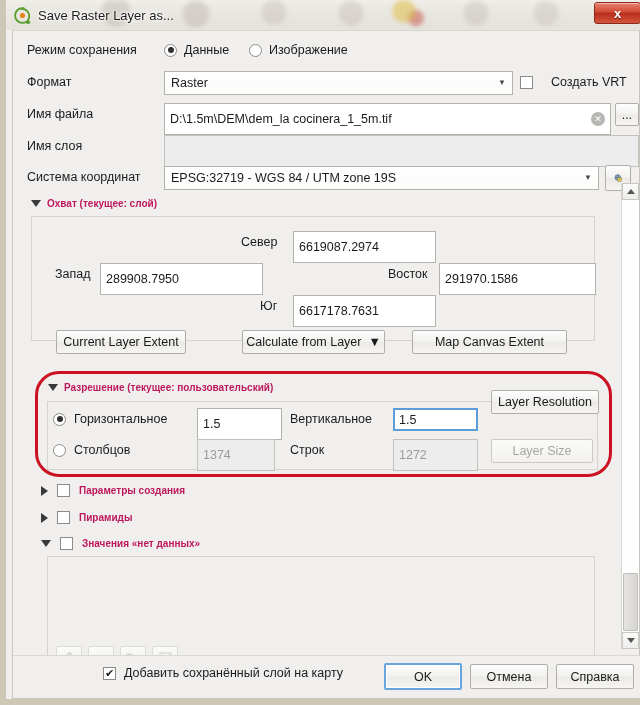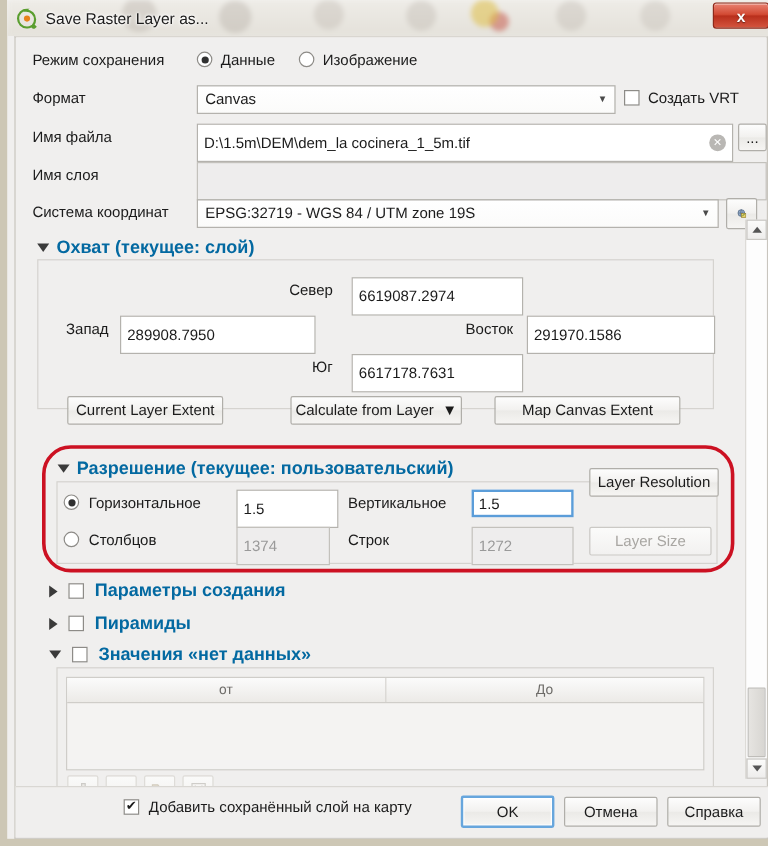--- a/index.html
+++ b/index.html
@@ -68,21 +68,21 @@
 
   
   #content {
     position: absolute; left: 6px; top: 30px;
     width: 628px; height: 669px;
     background: #f0efee;
     border: 1px solid #c8c5be;
     border-top: 1px solid #d9d6d0;
   }
 
-  .row { position: absolute; display: flex; }
+  .row { position: absolute; display: flex; align-items: center; }
   .lbl { color: #1b1b1b; font-size: 12.5px; white-space: nowrap; }
 
   
   .field {
     background: #ffffff;
     border: 1px solid #b4b2ad;
     height: 23px;
     display: flex; align-items: center;
     padding: 15px 5px;
     color: #1b1b1b; font-size: 12.5px;
@@ -127,21 +127,21 @@
     border: 1px solid #8d8b87; background: #fff;
     display: inline-flex; align-items:center; justify-content:center;
     flex: 0 0 auto; font-size: 11px; color:#1b1b1b; line-height: 1;
   }
 
   
   .grp-head { display: flex; align-items: center; gap: 6px; }
   .tri-down, .tri-right { width:0; height:0; flex:0 0 auto; }
   .tri-down { border-left:5px solid transparent; border-right:5px solid transparent; border-top:7px solid #3a3a3a; }
   .tri-right { border-top:5px solid transparent; border-bottom:5px solid transparent; border-left:7px solid #3a3a3a; }
-  .grp-title { font-size: 15px; font-weight: bold; color:#0369a1; white-space: nowrap; }
+  .grp-title { font-size: 10px; font-weight: bold; color:#be185d; white-space: nowrap; }
   .grp-box { position:absolute; border:1px solid #d5d3cf; background:#f0efee; }
 
   
   #annot {
     position:absolute;
     border: 3px solid #cc1122;
     border-radius: 24px;
     pointer-events: none;
   }
 
@@ -217,24 +217,24 @@
     </div>
     <div class="row" style="left:236px; top:12px; gap:7px;">
       <span class="radio"></span>
       <span class="lbl">Изображение</span>
     </div>
 
     <div class="row" style="left:14px; top:44px;">
       <span class="lbl">Формат</span>
     </div>
     <div class="combo" style="position:absolute; left:151px; top:40px; width:349px;">
-      <span>Canvas</span>
+      <span>Raster</span>
       <span class="caret">▼</span>
     </div>
-    <div class="row" style="left:507px; top:44px; gap:7px;">
+    <div class="row" style="left:507px; top:44px; gap:18px;">
       <span class="cb"></span>
       <span class="lbl">Создать VRT</span>
     </div>
 
     <div class="row" style="left:14px; top:76px;">
       <span class="lbl">Имя файла</span>
     </div>
     <div class="field" style="position:absolute; left:151px; top:72px; width:447px; justify-content:space-between;">
       <span>D:\1.5m\DEM\dem_la cocinera_1_5m.tif</span>
       <span style="width:14px;height:14px;border-radius:50%;background:#b9b7b4;color:#fff;font-size:9px;
@@ -365,27 +365,20 @@
       <span class="cb"></span>
       <span class="grp-title">Пирамиды</span>
     </div>
     <div class="grp-head" style="position:absolute; left:28px; top:506px; gap:9px;">
       <span class="tri-down"></span>
       <span class="cb"></span>
       <span class="grp-title">Значения «нет данных»</span>
     </div>
 
     <div class="grp-box" style="left:34px; top:525px; width:548px; height:122px;"></div>
-    <div style="position:absolute; left:42px; top:533px; width:532px; height:78px; background:#f4f3f2; border:1px solid #cfcdc9;">
-      <div class="tbl-head">
-        <div>от</div>
-        <div>До</div>
-      </div>
-      <div style="height:55px;"></div>
-    </div>
     <div style="position:absolute; left:43px; top:615px; display:flex; gap:6px;">
       <div class="mini-btn">
         <svg width="13" height="13" viewBox="0 0 13 13">
           <path d="M5 1h3v4h4v3H8v4H5V8H1V5h4z" fill="#eceae6" stroke="#cdcbc7" stroke-width="1"></path>
         </svg>
       </div>
       <div class="mini-btn">
         <svg width="13" height="13" viewBox="0 0 13 13">
           <rect x="1.5" y="5" width="10" height="3" fill="#eceae6" stroke="#cdcbc7" stroke-width="1"></rect>
         </svg>

